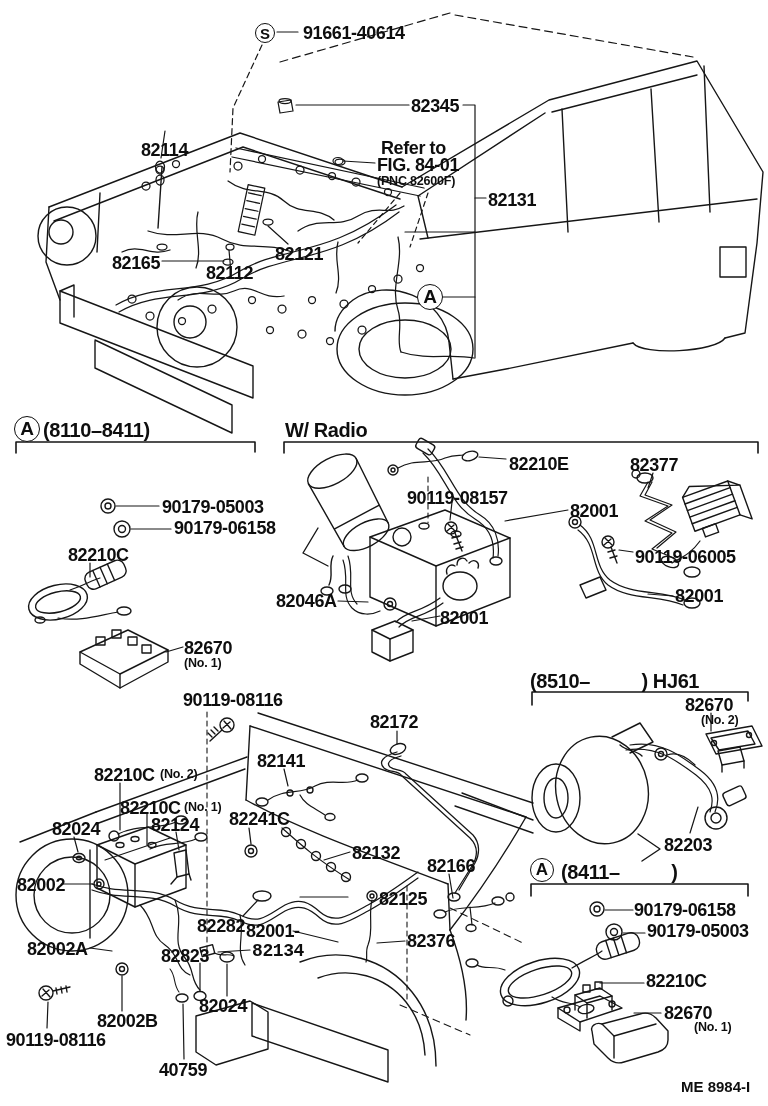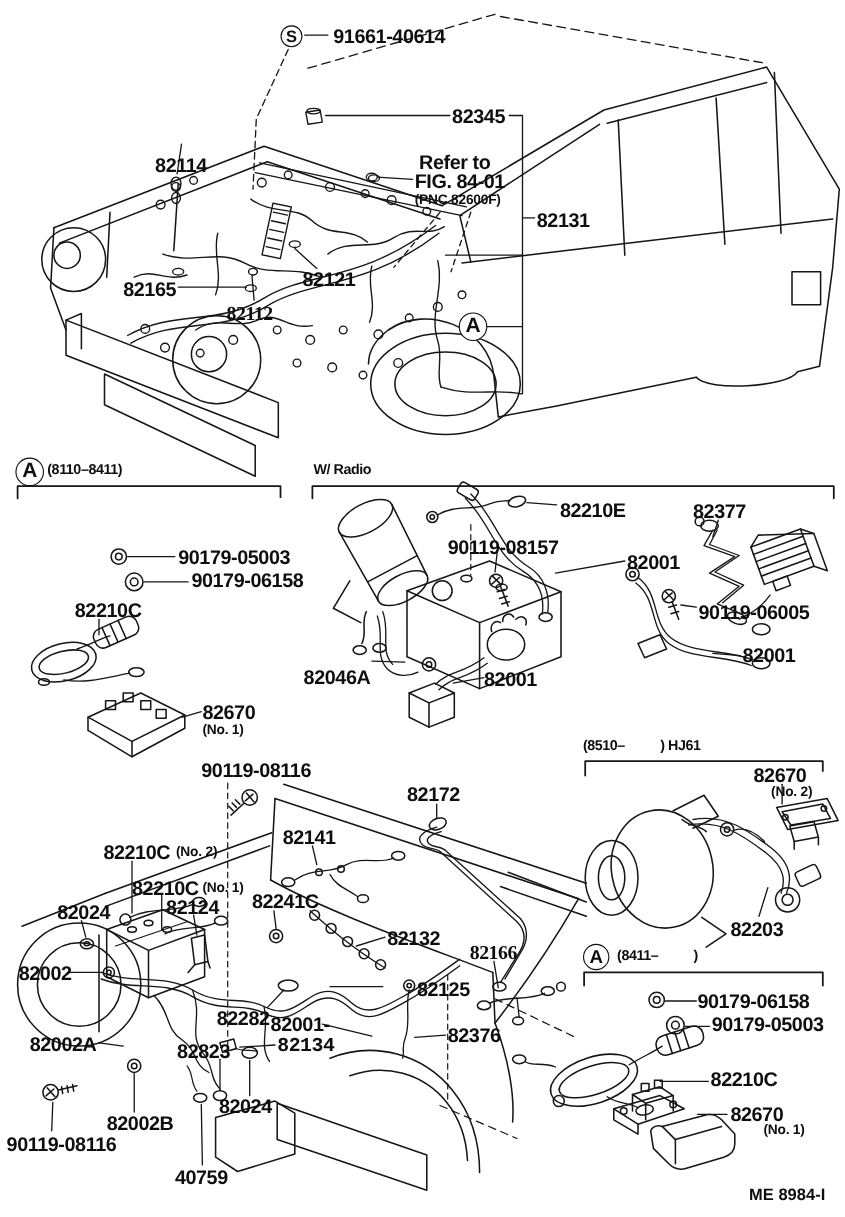--- a/index.html
+++ b/index.html
@@ -2,21 +2,21 @@
 <html><head>
 <meta charset="utf-8">
 <style>
   html,body{margin:0;padding:0;background:#ffffff;}
   #page{position:relative;width:768px;height:1106px;background:#ffffff;overflow:hidden;
         font-family:"Liberation Sans",sans-serif;color:#111;}
   #art-svg{position:absolute;left:0;top:0;}
   .callout{position:absolute;font-weight:700;font-size:18px;line-height:1.0;
            letter-spacing:-0.4px;color:#0e0e0e;white-space:pre;}
   .callout.sm{font-size:12.5px;letter-spacing:-0.2px;}
-  .callout.hdr{font-size:13px;}
+  .callout.hdr{font-size:20px;}
   .callout.ftr{font-size:15px;letter-spacing:0;}
   .marker{position:absolute;border:1.8px solid #0e0e0e;border-radius:50%;
           background:#fff;display:flex;align-items:center;justify-content:center;
           font-weight:700;color:#0e0e0e;box-sizing:border-box;}
 </style>
 </head>
 <body>
 
 <div id="page">
 
@@ -428,53 +428,53 @@
 <div id="labels">
       <div class="callout" style="left: 303px; top: 24px;">91661-40614</div>
       <div class="callout" style="left: 411px; top: 97px;">82345</div>
       <div class="callout" style="left: 141px; top: 113px; margin-top: 28px;">82114</div>
       <div class="callout" style="left: 381px; top: 139px;">Refer to</div>
       <div class="callout" style="left: 377px; top: 156px;">FIG. 84-01</div>
       <div class="callout sm" style="left: 377px; top: 175px;">(PNC 82600F)</div>
       <div class="callout" style="left: 488px; top: 191px;">82131</div>
       <div class="callout" style="left: 112px; top: 254px;">82165</div>
       <div class="callout" style="left: 275px; top: 245px;">82121</div>
-      <div class="callout" style="left: 206px; top: 276px; font-family: Liberation Serif, serif;">82112</div>
+      <div class="callout" style="left: 206px; top: 264px;">82112</div>
       <div class="callout hdr" style="left: 43px; top: 420px;">(8110–8411)</div>
       <div class="callout" style="left: 162px; top: 498px;">90179-05003</div>
       <div class="callout" style="left: 174px; top: 519px;">90179-06158</div>
       <div class="callout" style="left: 68px; top: 546px;">82210C</div>
       <div class="callout" style="left: 184px; top: 639px;">82670</div>
       <div class="callout sm" style="left: 184px; top: 657px;">(No. 1)</div>
       <div class="callout" style="left: 183px; top: 691px;">90119-08116</div>
       <div class="callout hdr" style="left: 285px; top: 420px;">W/ Radio</div>
       <div class="callout" style="left: 509px; top: 455px; text-align: center;">82210E</div>
       <div class="callout" style="left: 630px; top: 456px;">82377</div>
       <div class="callout" style="left: 407px; top: 489px;">90119-08157</div>
       <div class="callout" style="left: 570px; top: 502px;">82001</div>
       <div class="callout" style="left: 635px; top: 548px;">90119-06005</div>
       <div class="callout" style="left: 675px; top: 587px;">82001</div>
-      <div class="callout" style="left: 276px; top: 592px; margin-top: 15px;">82046A</div>
+      <div class="callout" style="left: 276px; top: 592px;">82046A</div>
       <div class="callout" style="left: 440px; top: 609px;">82001</div>
       <div class="callout hdr" style="left: 530px; top: 671px;">(8510–          ) HJ61</div>
       <div class="callout" style="left: 685px; top: 696px;">82670</div>
       <div class="callout sm" style="left: 701px; top: 714px;">(No. 2)</div>
       <div class="callout" style="left: 664px; top: 836px;">82203</div>
       <div class="callout" style="left: 370px; top: 713px; text-align: center;">82172</div>
       <div class="callout" style="left: 94px; top: 766px;">82210C</div>
       <div class="callout sm" style="left: 160px; top: 768px;">(No. 2)</div>
       <div class="callout" style="left: 257px; top: 752px;">82141</div>
       <div class="callout" style="left: 120px; top: 799px;">82210C</div>
       <div class="callout sm" style="left: 184px; top: 801px;">(No. 1)</div>
       <div class="callout" style="left: 52px; top: 820px;">82024</div>
       <div class="callout" style="left: 151px; top: 816px;">82124</div>
       <div class="callout" style="left: 229px; top: 810px;">82241C</div>
       <div class="callout" style="left: 17px; top: 876px;">82002</div>
       <div class="callout" style="left: 352px; top: 844px;">82132</div>
-      <div class="callout" style="left: 427px; top: 857px; font-family: Liberation Serif, serif;">82166</div>
+      <div class="callout" style="left: 427px; top: 857px;">82166</div>
       <div class="callout" style="left: 350px; top: 890px; padding-left: 29px;">82125</div>
       <div class="callout" style="left: 197px; top: 917px;">82282</div>
       <div class="callout" style="left: 246px; top: 922px;">82001-</div>
       <div class="callout" style="left: 407px; top: 932px;">82376</div>
       <div class="callout" style="left: 27px; top: 940px;">82002A</div>
       <div class="callout" style="left: 161px; top: 947px;">82823</div>
       <div class="callout" style="left: 252px; top: 942px; font-family: Liberation Mono, monospace;">82134</div>
       <div class="callout" style="left: 199px; top: 997px;">82024</div>
       <div class="callout" style="left: 97px; top: 1012px;">82002B</div>
       <div class="callout" style="left: 6px; top: 1031px;">90119-08116</div>

